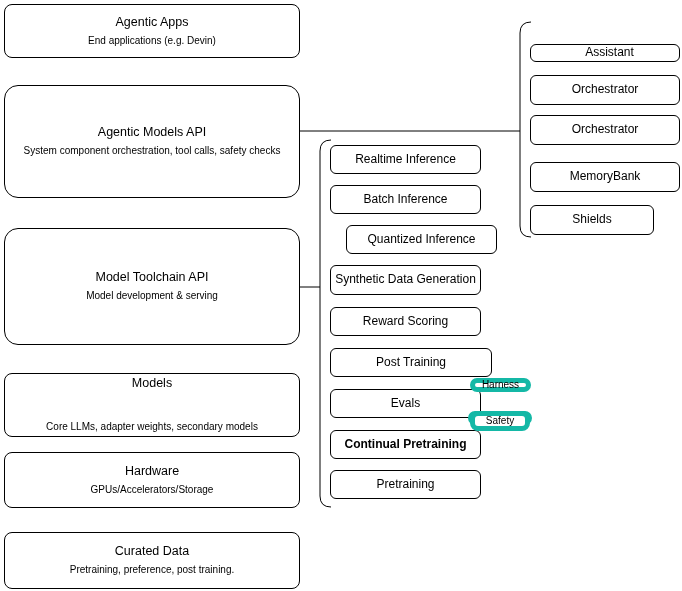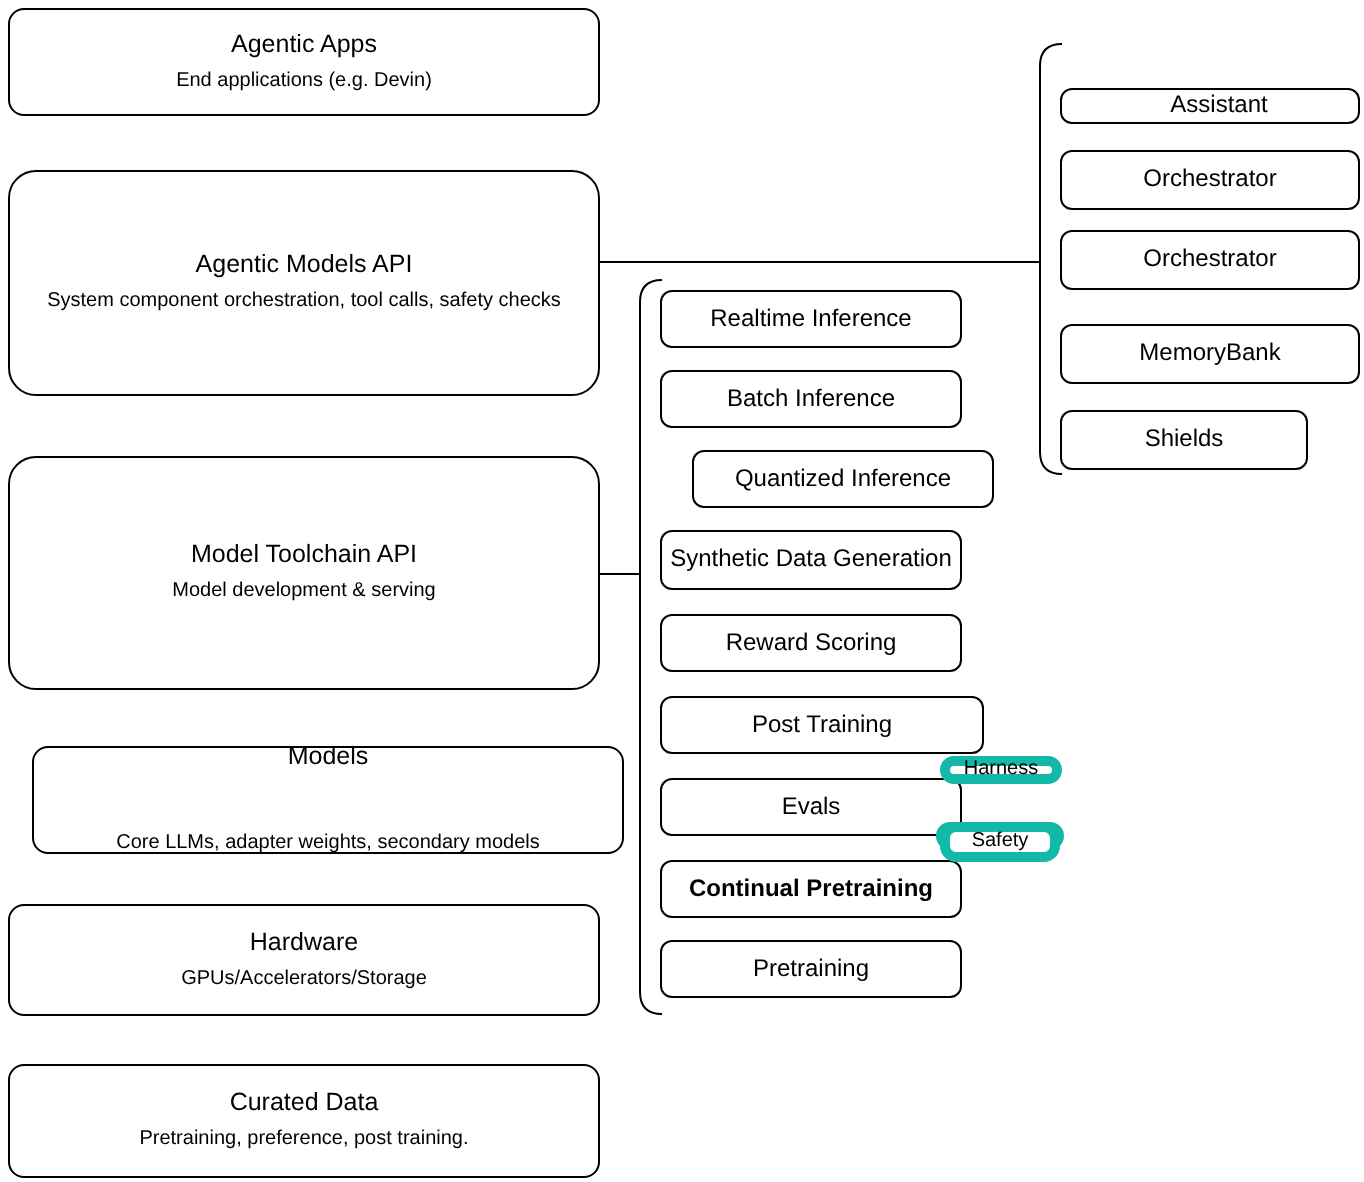--- a/index.html
+++ b/index.html
@@ -95,21 +95,21 @@
   <div class="box" style="left:4px; top:85px; width:296px; height:113px; border-radius:14px;">
     <div class="btitle">Agentic Models API</div>
     <div class="bsub">System component orchestration, tool calls, safety checks</div>
   </div>
 
   <div class="box" style="left:4px; top:228px; width:296px; height:117px; border-radius:14px;">
     <div class="btitle">Model Toolchain API</div>
     <div class="bsub">Model development &amp; serving</div>
   </div>
 
-  <div class="box" style="left:16px; top:373px; width:296px; height:54px; border-radius:8px;gap:30px;">
+  <div class="box" style="left:4px; top:373px; width:296px; height:64px; border-radius:8px;gap:30px;">
     <div class="btitle">Models</div>
     <div class="bsub">Core LLMs, adapter weights, secondary models</div>
   </div>
 
   <div class="box" style="left:4px; top:452px; width:296px; height:56px; border-radius:8px;">
     <div class="btitle">Hardware</div>
     <div class="bsub">GPUs/Accelerators/Storage</div>
   </div>
 
   <div class="box" style="left:4px; top:532px; width:296px; height:57px; border-radius:8px;">

